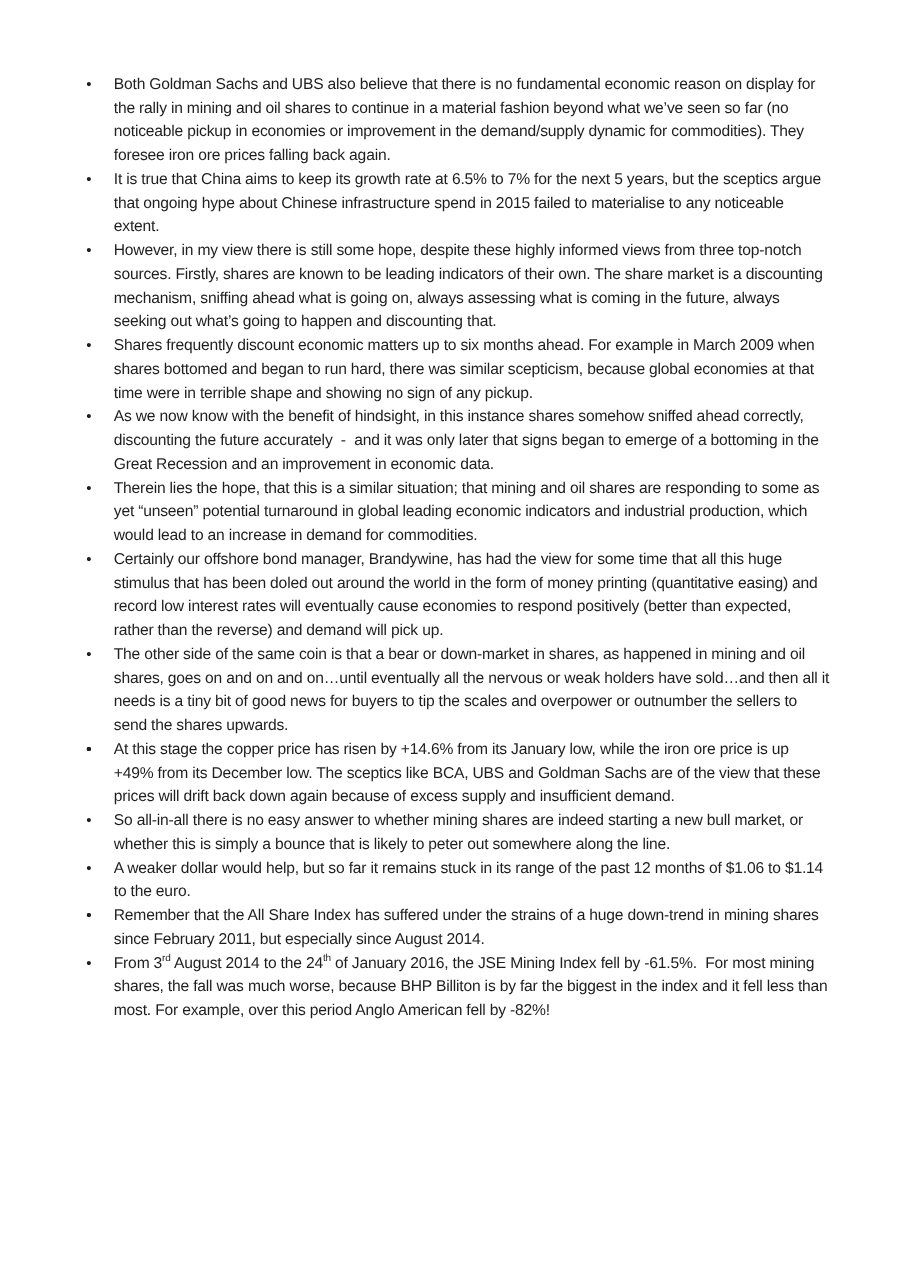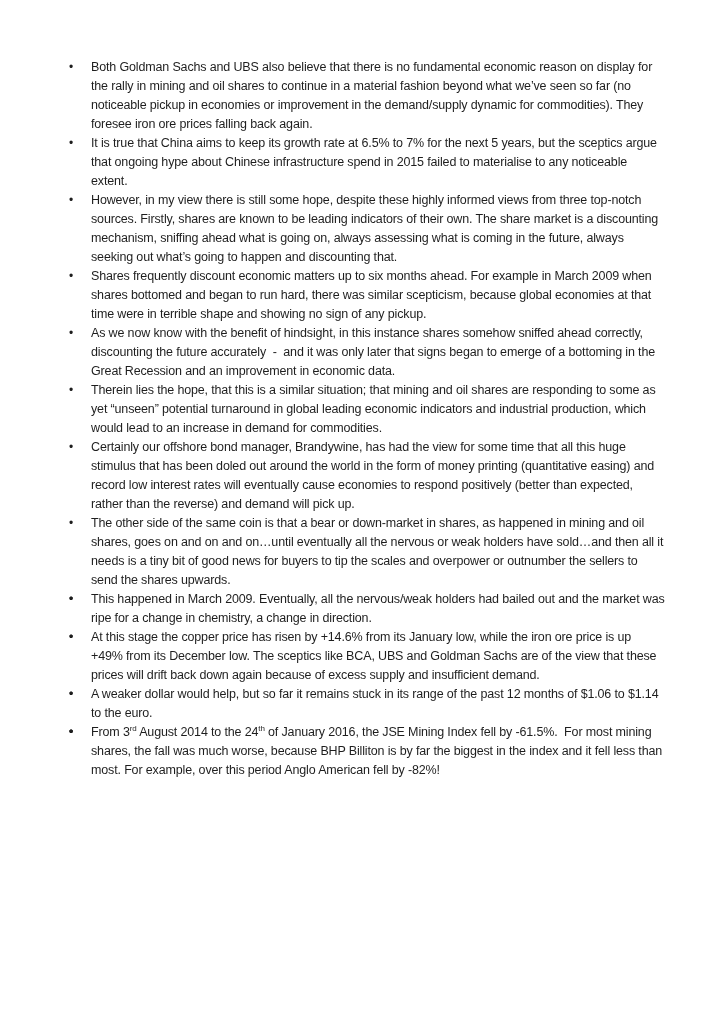--- a/index.html
+++ b/index.html
@@ -61,23 +61,23 @@
     <ul class="bullets">
         <li class="bullet-item"><span class="marker">•</span><span class="bullet-text"><span>Both Goldman Sachs and UBS also believe that there is no fundamental economic reason on display for the rally in mining and oil shares to continue in a material fashion beyond what we’ve seen so far (no noticeable pickup in economies or improvement in the demand/supply dynamic for commodities). They foresee iron ore prices falling back again.</span></span></li>
         <li class="bullet-item"><span class="marker">•</span><span class="bullet-text"><span>It is true that China aims to keep its growth rate at 6.5% to 7% for the next 5 years, but the sceptics argue that ongoing hype about Chinese infrastructure spend in 2015 failed to materialise to any noticeable extent.</span></span></li>
         <li class="bullet-item"><span class="marker">•</span><span class="bullet-text"><span>However, in my view there is still some hope, despite these highly informed views from three top-notch sources. Firstly, shares are known to be leading indicators of their own. The share market is a discounting mechanism, sniffing ahead what is going on, always assessing what is coming in the future, always seeking out what’s going to happen and discounting that.</span></span></li>
         <li class="bullet-item"><span class="marker">•</span><span class="bullet-text"><span>Shares frequently discount economic matters up to six months ahead. For example in March 2009 when shares bottomed and began to run hard, there was similar scepticism, because global economies at that time were in terrible shape and showing no sign of any pickup.</span></span></li>
         <li class="bullet-item"><span class="marker">•</span><span class="bullet-text"><span>As we now know with the benefit of hindsight, in this instance shares somehow sniffed ahead correctly, discounting the future accurately &nbsp;-&nbsp; and it was only later that signs began to emerge of a bottoming in the Great Recession and an improvement in economic data.</span></span></li>
         <li class="bullet-item"><span class="marker">•</span><span class="bullet-text"><span>Therein lies the hope, that this is a similar situation; that mining and oil shares are responding to some as yet “unseen” potential turnaround in global leading economic indicators and industrial production, which would lead to an increase in demand for commodities.</span></span></li>
         <li class="bullet-item"><span class="marker">•</span><span class="bullet-text"><span>Certainly our offshore bond manager, Brandywine, has had the view for some time that all this huge stimulus that has been doled out around the world in the form of money printing (quantitative easing) and record low interest rates will eventually cause economies to respond positively (better than expected, rather than the reverse) and demand will pick up.</span></span></li>
         <li class="bullet-item"><span class="marker">•</span><span class="bullet-text"><span>The other side of the same coin is that a bear or down-market in shares, as happened in mining and oil shares, goes on and on and on…until eventually all the nervous or weak holders have sold…and then all it needs is a tiny bit of good news for buyers to tip the scales and overpower or outnumber the sellers to send the shares upwards.</span></span></li>
         <li class="bullet-item"><span class="marker">•</span></li>
-        <li class="bullet-item"><span class="marker">•</span><span class="bullet-text"><span>This happened in March 2009. Eventually, all the nervous/weak holders had bailed out and the market was ripe for a change in chemistry, a change in direction.</span></span></li>
+        <li class="bullet-item"><span class="marker">•</span></li>
         <li class="bullet-item"><span class="marker">•</span></li>
         <li class="bullet-item"><span class="marker">•</span><span class="bullet-text"><span>At this stage the copper price has risen by +14.6% from its January low, while the iron ore price is up +49% from its December low. The sceptics like BCA, UBS and Goldman Sachs are of the view that these prices will drift back down again because of excess supply and insufficient demand.</span></span></li>
-        <li class="bullet-item"><span class="marker">•</span></li>
+        <li class="bullet-item"><span class="marker">•</span><span class="bullet-text"><span>So all-in-all there is no easy answer to whether mining shares are indeed starting a new bull market, or whether this is simply a bounce that is likely to peter out somewhere along the line.</span></span></li>
         <li class="bullet-item"><span class="marker">•</span><span class="bullet-text"><span>A weaker dollar would help, but so far it remains stuck in its range of the past 12 months of $1.06 to $1.14 to the euro.</span></span></li>
         <li class="bullet-item"><span class="marker">•</span></li>
-        <li class="bullet-item"><span class="marker">•</span></li>
+        <li class="bullet-item"><span class="marker">•</span><span class="bullet-text"><span>Remember that the All Share Index has suffered under the strains of a huge down-trend in mining shares since February 2011, but especially since August 2014.</span></span></li>
         <li class="bullet-item"><span class="marker">•</span><span class="bullet-text"><span>From 3</span><sup>rd</sup><span> August 2014 to the 24</span><sup>th</sup><span> of January 2016, the JSE Mining Index fell by -61.5%. &nbsp;For most mining shares, the fall was much worse, because BHP Billiton is by far the biggest in the index and it fell less than most. For example, over this period Anglo American fell by -82%!</span></span></li>
       </ul>
   </div>
 </div>
 
 </body></html>

